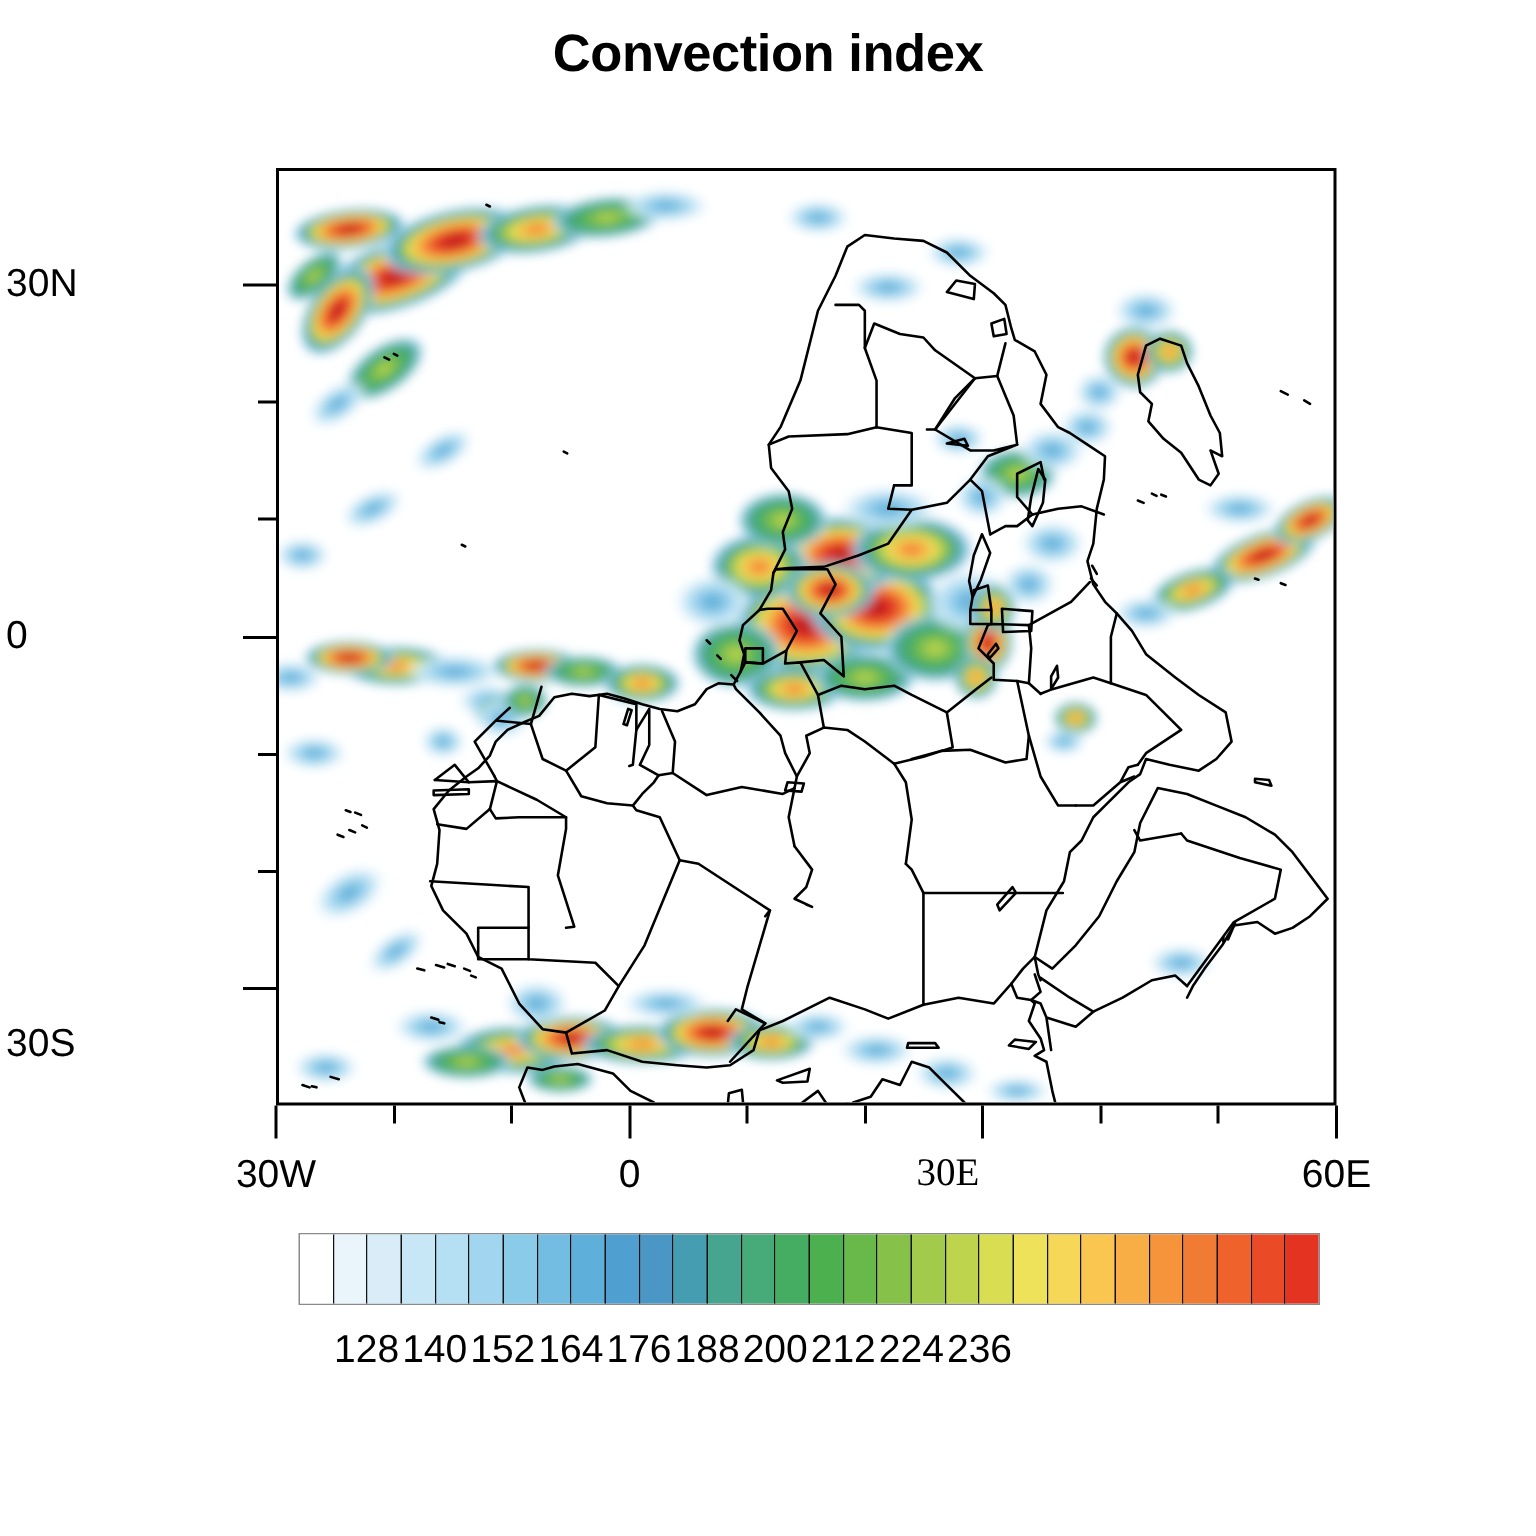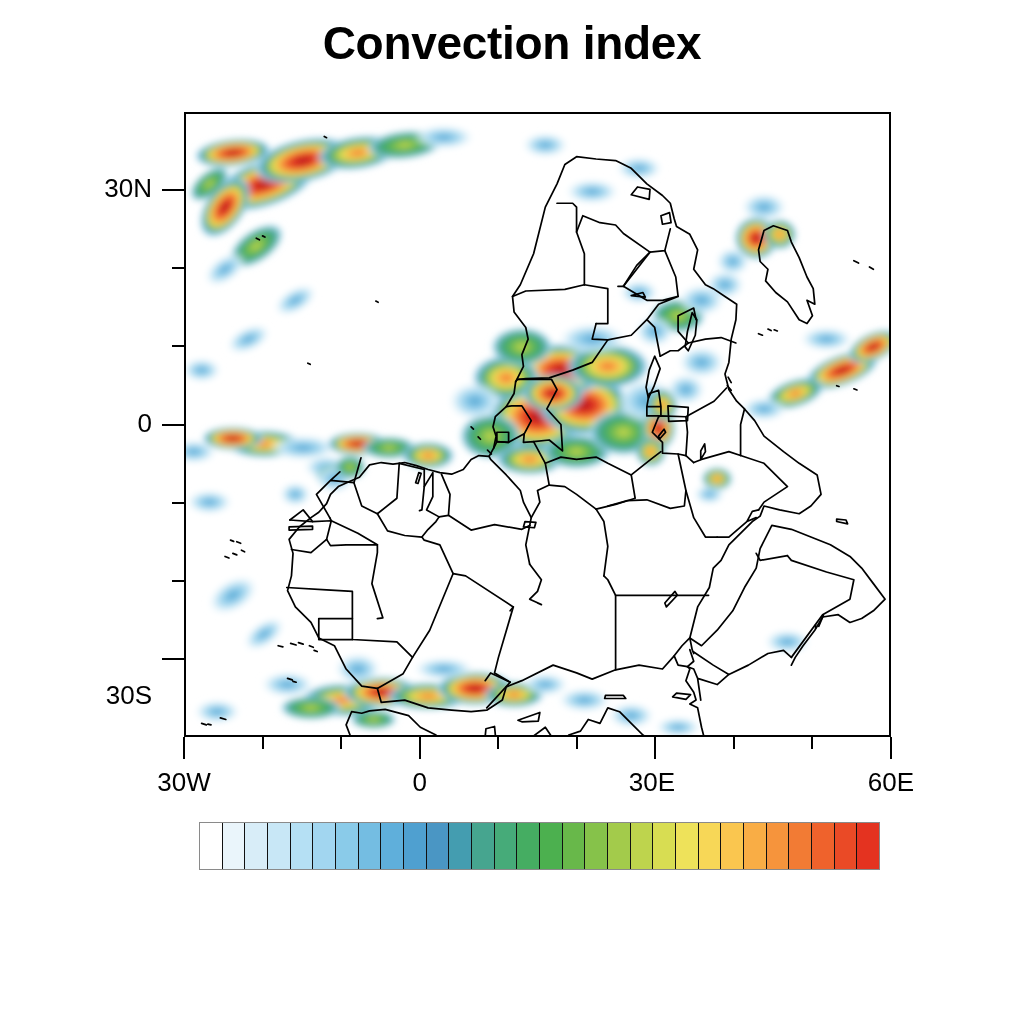--- a/index.html
+++ b/index.html
@@ -14,21 +14,21 @@
 
   
   .title {
     position: absolute;
     left: 0; width: 1024px;
     text-align: center;
     font-weight: bold;
     color: #000;
     white-space: nowrap;
   }
-  #main-title { top: 16px; font-size: 46px; letter-spacing: -0.3px; }
+  #main-title { top: 16px; font-size: 35px; letter-spacing: -0.3px; }
   #sub-title  { top: 68px; font-size: 28px; letter-spacing: -0.2px; }
 
   
   #map-frame {
     position: absolute;
     left: 184px; top: 112px;
     width: 707px; height: 625px;
     border: 2px solid #000;
     box-sizing: border-box;
     background: #ffffff;
@@ -41,21 +41,21 @@
   .tick-v { width: 2px; }
   .tick-h { height: 2px; }
 
   .axlabel {
     position: absolute;
     color: #000;
     font-size: 26px;
     font-weight: normal;
     white-space: nowrap;
   }
-  .lat-label { text-align: right; }
+  .lat-label { }
   .lon-label { text-align: center; }
 
   
   #colorbar {
     position: absolute;
     left: 199px; top: 822px;
     width: 681px; height: 48px;
     display: flex;
     border: 1px solid #8a8a8a;
     box-sizing: border-box;
@@ -407,21 +407,21 @@
       <div class="tick tick-h" style="left: 172px; top: 501.625px; width: 12px;"></div>
       <div class="tick tick-h" style="left: 172px; top: 579.75px; width: 12px;"></div>
     </div>
 
   <div id="x-ticks">
       <div class="tick tick-v" style="left: 183px; top: 737px; height: 22px;"></div>
       <div class="axlabel lon-label" style="left: 104px; top: 767px; width: 160px;">30W</div>
       <div class="tick tick-v" style="left: 418.667px; top: 737px; height: 22px;"></div>
       <div class="axlabel lon-label" style="left: 339.667px; top: 767px; width: 160px;">0</div>
       <div class="tick tick-v" style="left: 654.333px; top: 737px; height: 22px;"></div>
-      <div class="axlabel lon-label" style="left: 572px; top: 767px; width: 160px;">30E</div>
+      <div class="axlabel lon-label" style="left: 552px; top: 767px; width: 160px; font-family: Liberation Serif, serif;">30E</div>
       <div class="tick tick-v" style="left: 890px; top: 737px; height: 22px;"></div>
       <div class="axlabel lon-label" style="left: 811px; top: 767px; width: 160px;">60E</div>
       <div class="tick tick-v" style="left: 261.556px; top: 737px; height: 12px;"></div>
       <div class="tick tick-v" style="left: 340.111px; top: 737px; height: 12px;"></div>
       <div class="tick tick-v" style="left: 497.222px; top: 737px; height: 12px;"></div>
       <div class="tick tick-v" style="left: 575.778px; top: 737px; height: 12px;"></div>
       <div class="tick tick-v" style="left: 732.889px; top: 737px; height: 12px;"></div>
       <div class="tick tick-v" style="left: 811.444px; top: 737px; height: 12px;"></div>
     </div>
 
@@ -450,14 +450,26 @@
       <div class="cell" style="background: rgb(238, 226, 90);"></div>
       <div class="cell" style="background: rgb(247, 215, 87);"></div>
       <div class="cell" style="background: rgb(250, 198, 79);"></div>
       <div class="cell" style="background: rgb(249, 173, 69);"></div>
       <div class="cell" style="background: rgb(246, 148, 60);"></div>
       <div class="cell" style="background: rgb(242, 123, 52);"></div>
       <div class="cell" style="background: rgb(239, 98, 44);"></div>
       <div class="cell" style="background: rgb(234, 74, 38);"></div>
       <div class="cell" style="background: rgb(228, 51, 32);"></div>
     </div>
+  <div id="cbar-labels">
+      <div class="cbar-label" style="left: 244.4px;">128</div>
+      <div class="cbar-label" style="left: 289.8px;">140</div>
+      <div class="cbar-label" style="left: 335.2px;">152</div>
+      <div class="cbar-label" style="left: 380.6px;">164</div>
+      <div class="cbar-label" style="left: 426px;">176</div>
+      <div class="cbar-label" style="left: 471.4px;">188</div>
+      <div class="cbar-label" style="left: 516.8px;">200</div>
+      <div class="cbar-label" style="left: 562.2px;">212</div>
+      <div class="cbar-label" style="left: 607.6px;">224</div>
+      <div class="cbar-label" style="left: 653px;">236</div>
+    </div>
 
 </div>
 
 </body></html>

